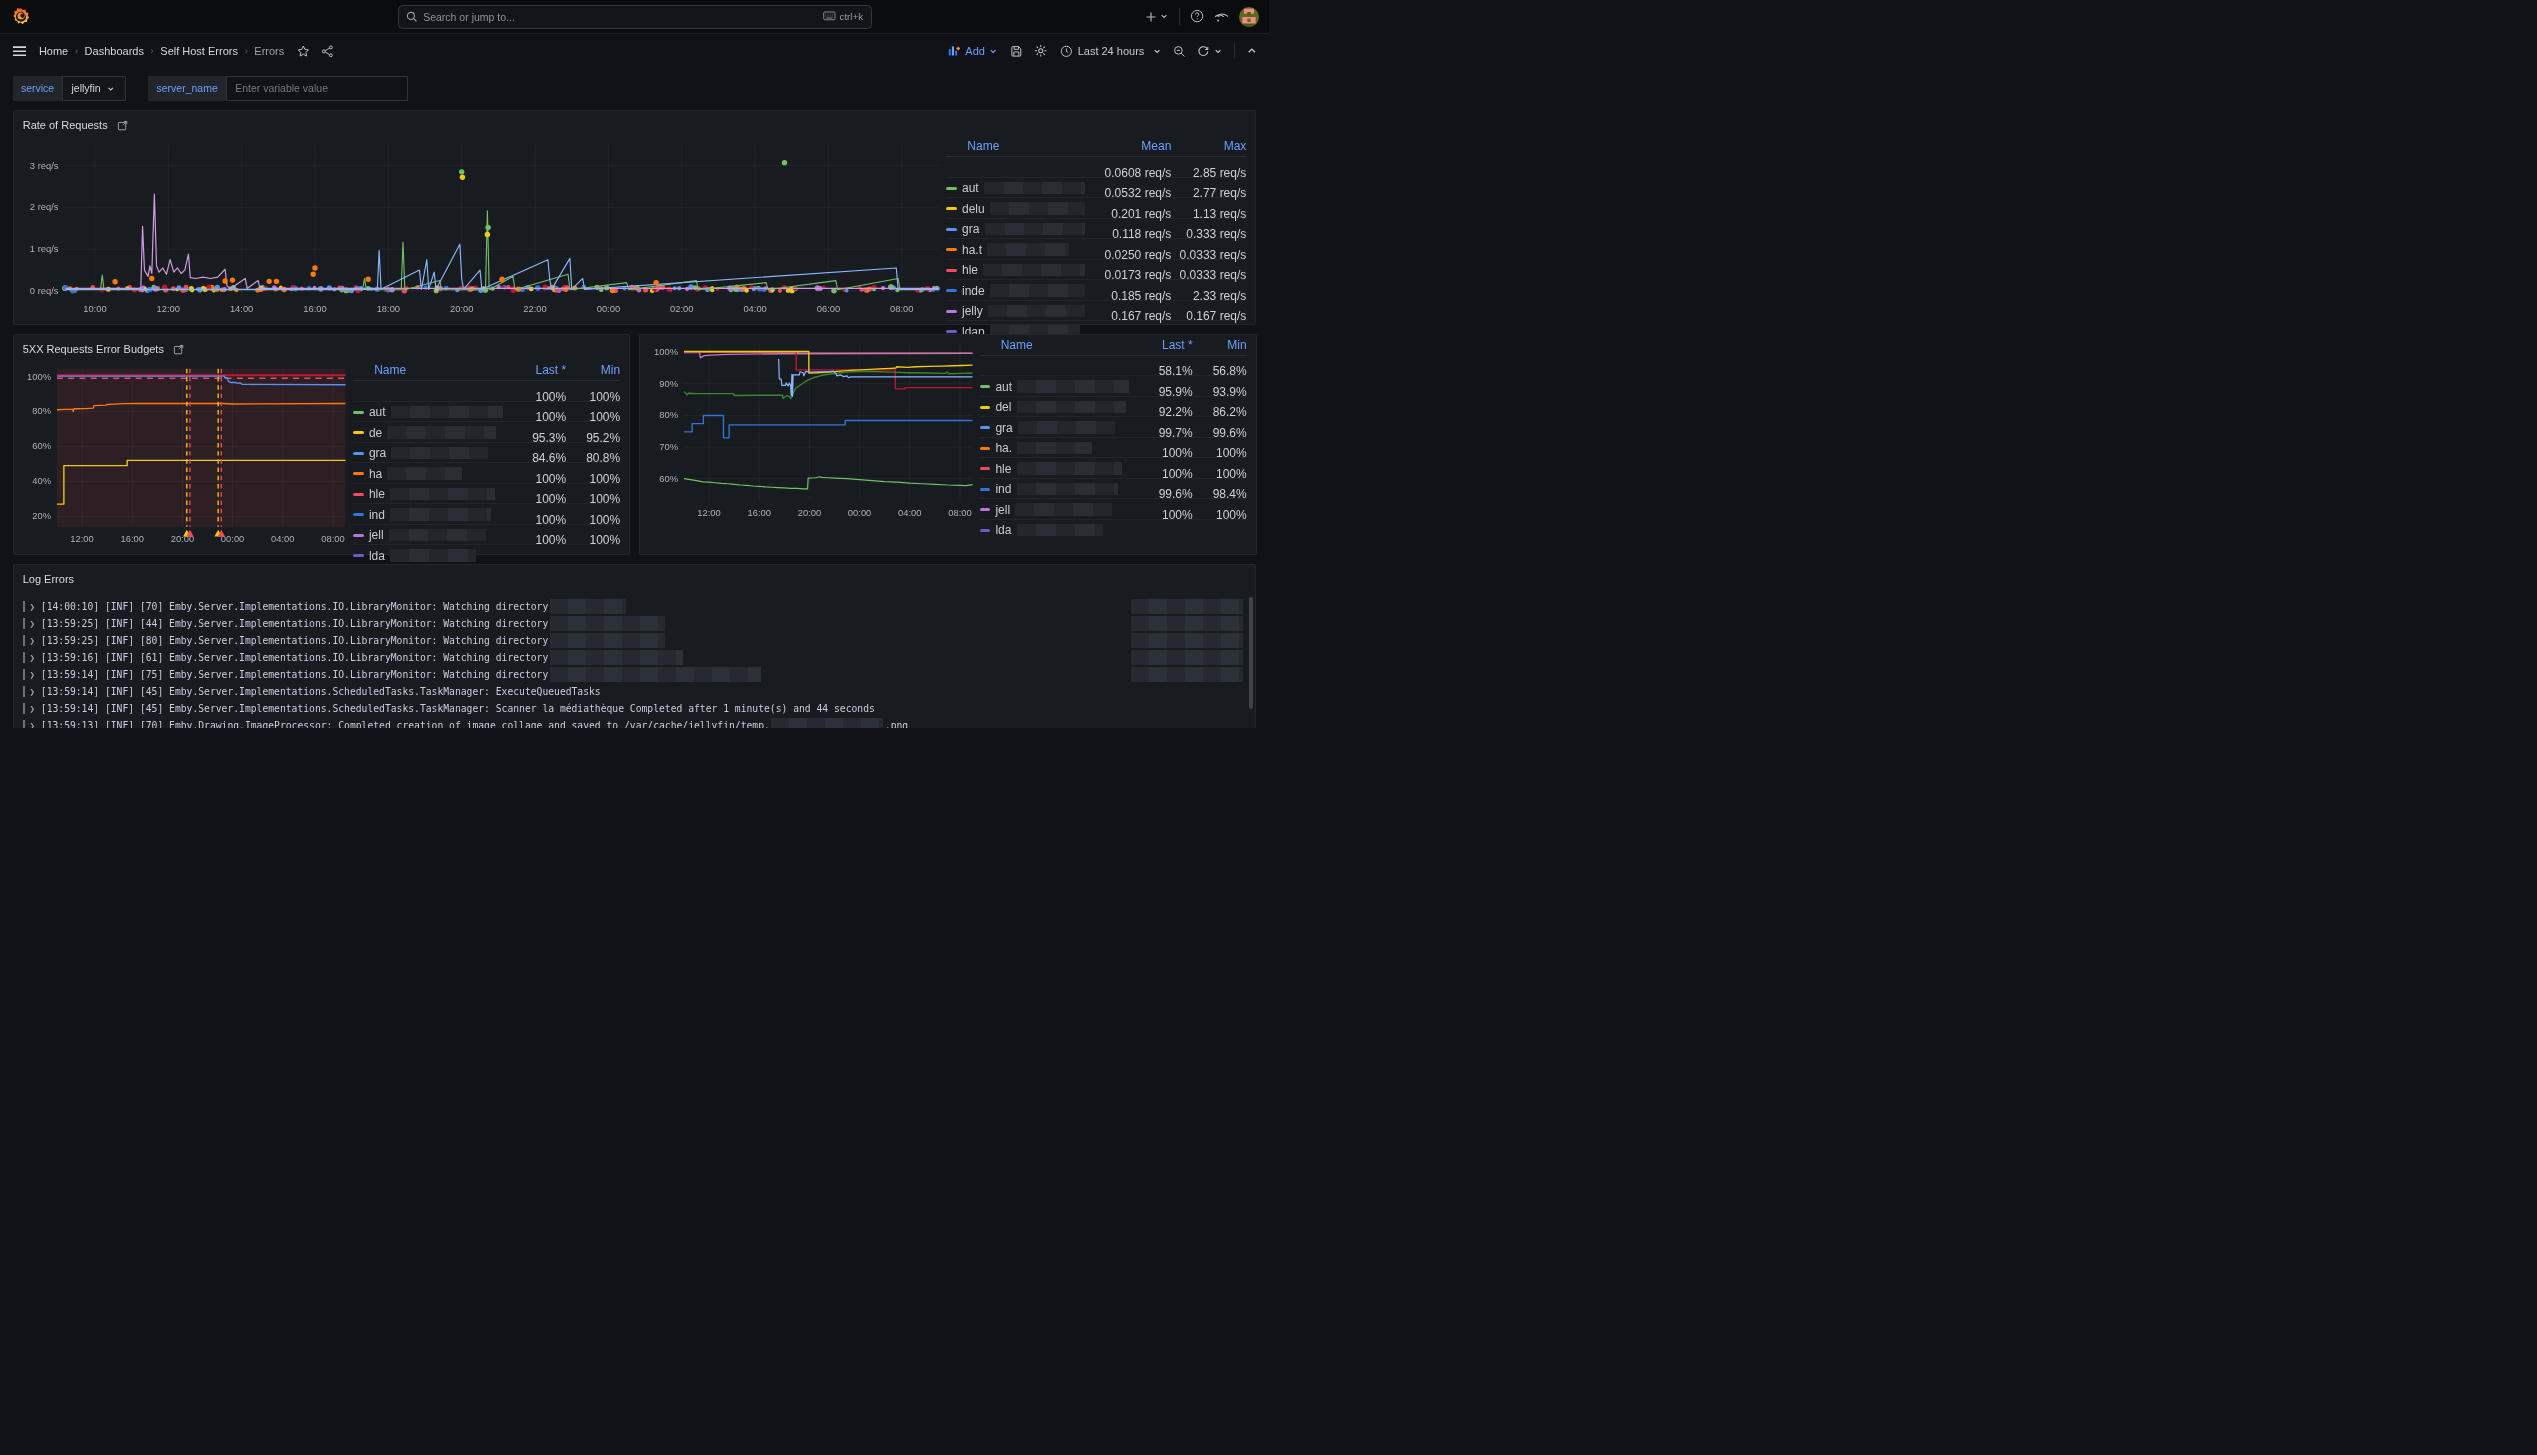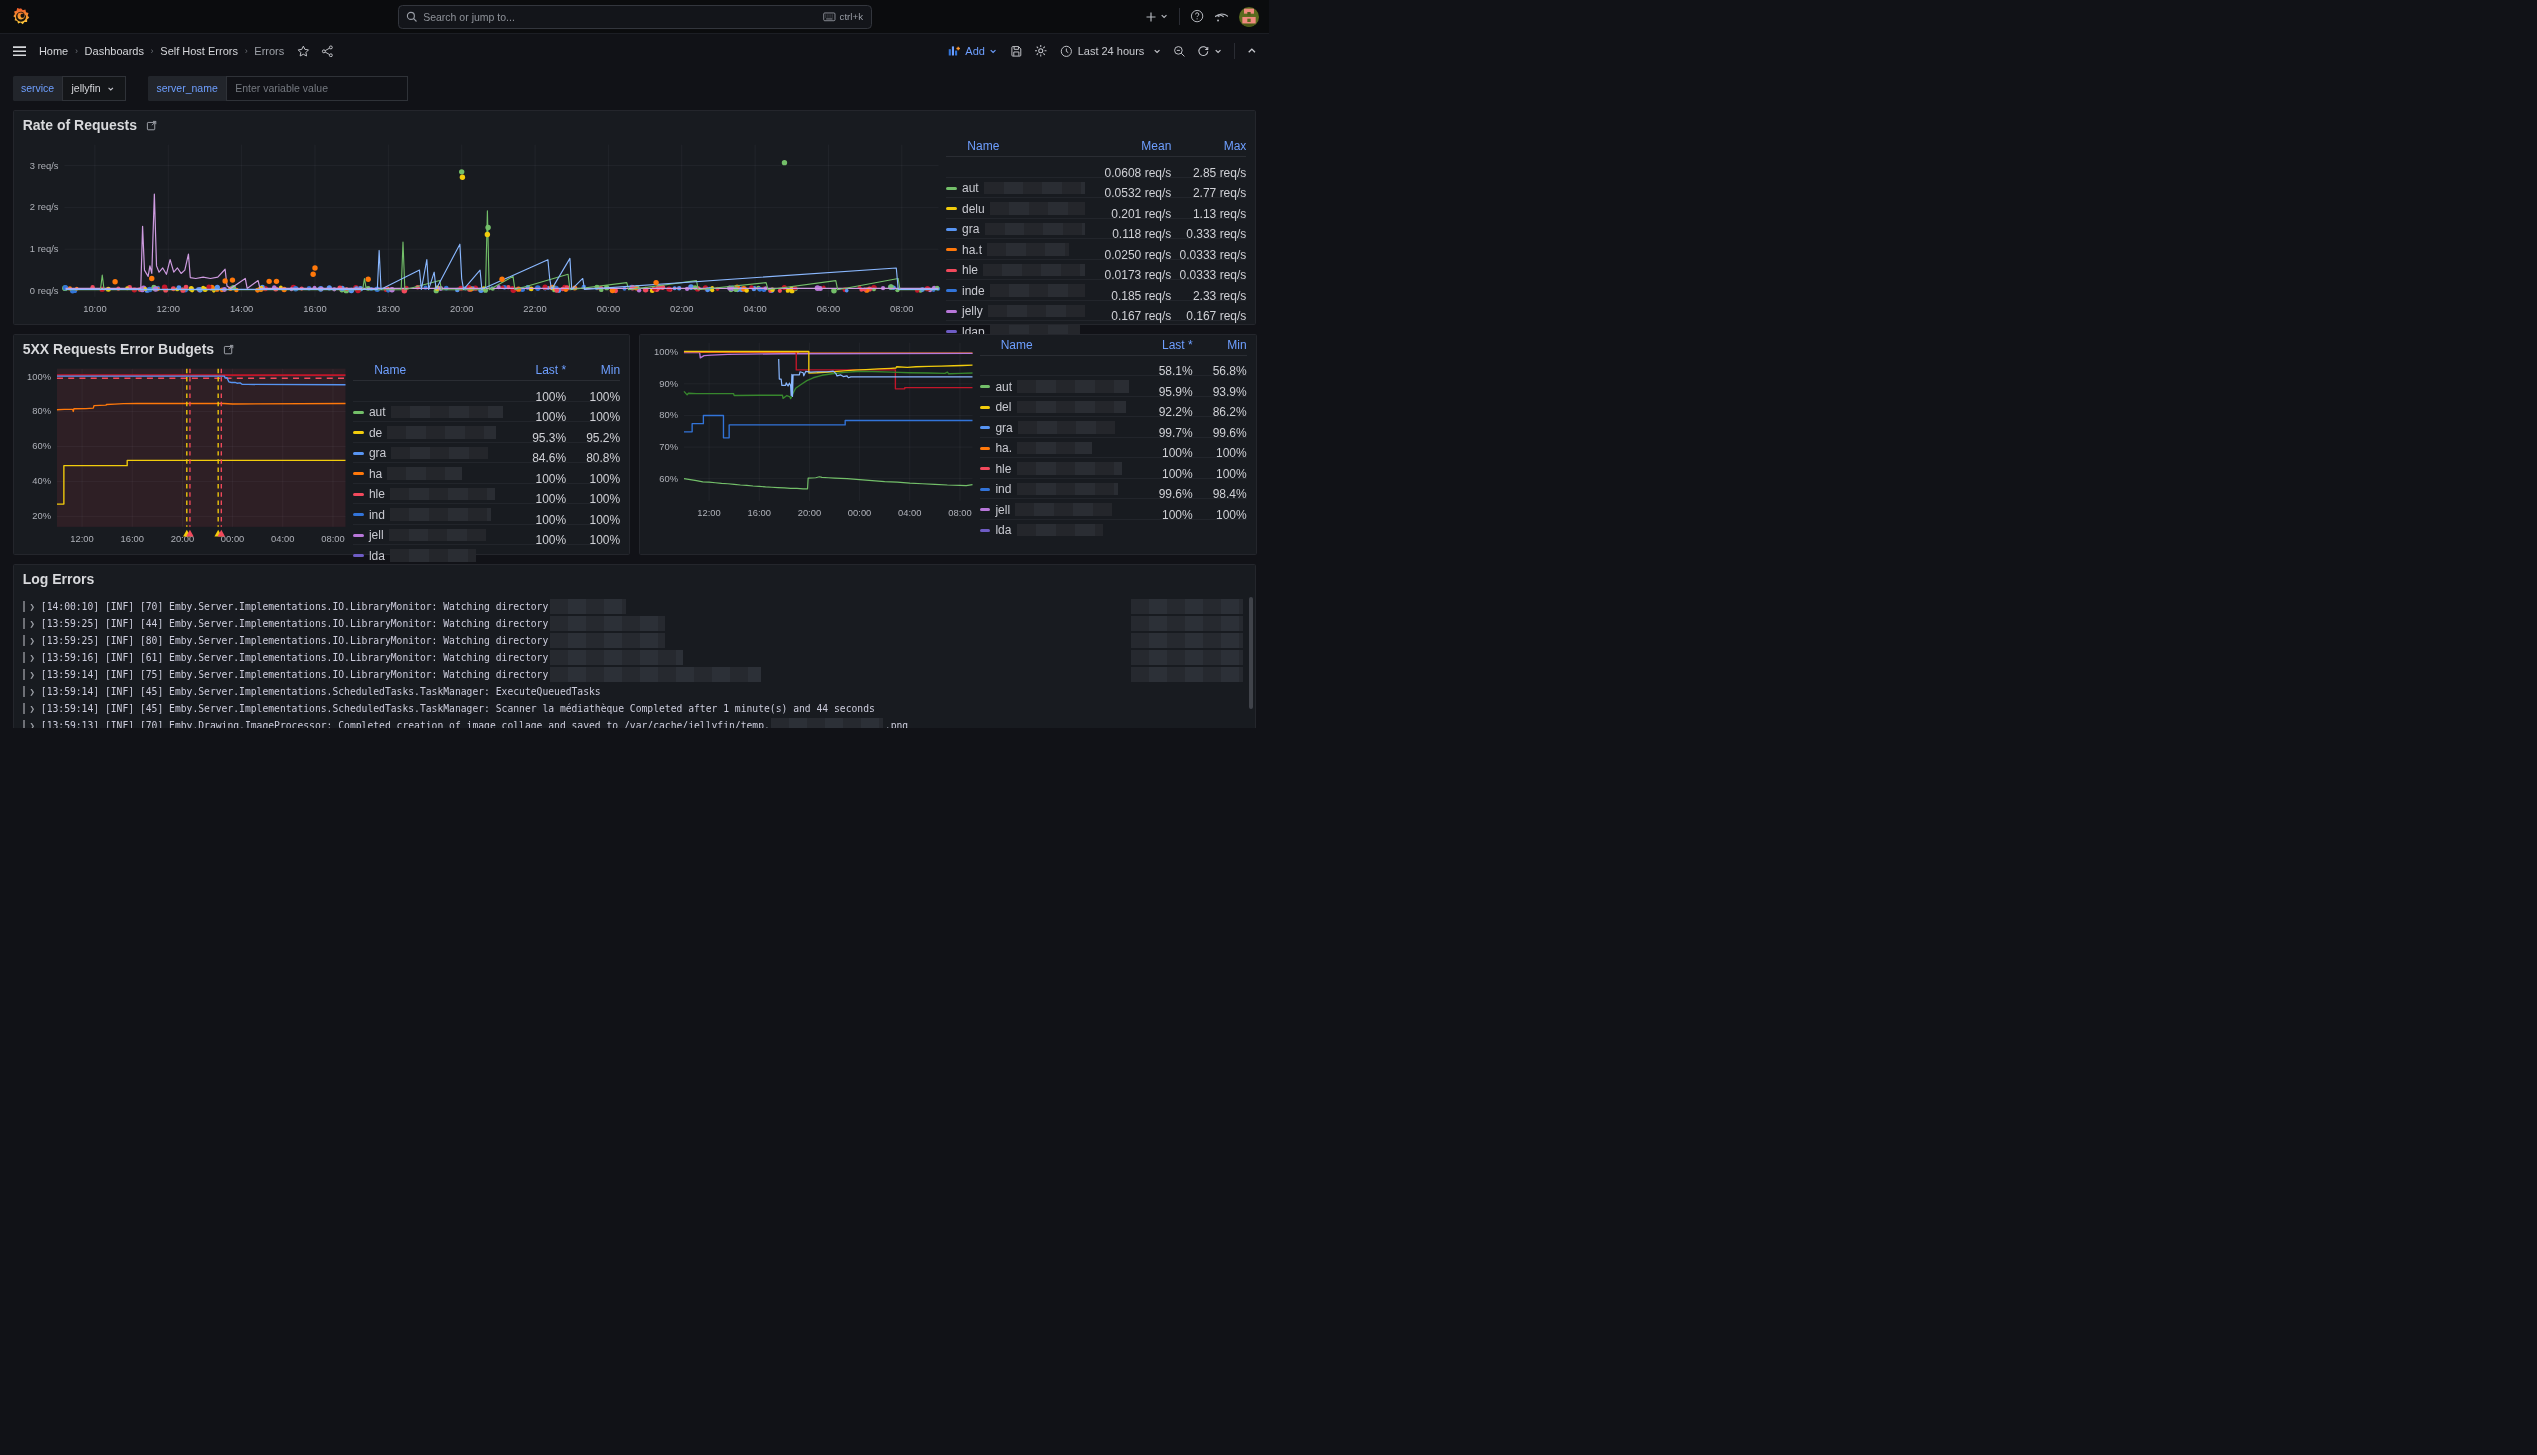--- a/index.html
+++ b/index.html
@@ -3,21 +3,21 @@
 <meta charset="utf-8">
 <style>
   html,body{margin:0;padding:0;background:#111217;}
   body{width:1269px;height:728px;overflow:hidden;font-family:"Liberation Sans",sans-serif;color:#ccccdc;position:relative;}
   
   .topbar{height:34px;background:#0b0c0e;display:flex;align-items:center;border-bottom:0.7px solid #1c1e24;padding:0 10.5px;box-sizing:border-box;}
   .tb-left{width:195px;display:flex;align-items:center;}
   .tb-center{flex:1;display:flex;justify-content:center;}
   .searchbox{width:474px;height:24px;background:#13151a;border:0.7px solid #33363d;border-radius:4.5px;display:flex;align-items:center;padding:0 7.5px;box-sizing:border-box;color:#8e9299;font-size:10.5px;}
   .searchbox .ph{flex:1;margin-left:6px;color:#8e9299;}
-  .kbd-hint{display:flex;align-items:flex-end;gap:3.7px;color:#9a9ea6;font-size:9.7px;}
+  .kbd-hint{display:flex;align-items:flex-start;gap:3.7px;color:#9a9ea6;font-size:9.7px;}
   .tb-right{width:195px;display:flex;align-items:center;justify-content:flex-end;gap:10.5px;}
   .icon-btn{display:flex;align-items:center;justify-content:center;color:#b4b7bd;cursor:pointer;}
   .divider-v{width:0.7px;height:16.5px;background:#2a2c33;}
   .avatar{width:20px;height:20px;border-radius:50%;overflow:hidden;}
   
   .navrow{height:34px;display:flex;align-items:center;justify-content:space-between;padding:0 12.7px;box-sizing:border-box;}
   .crumbs{display:flex;align-items:center;gap:6.7px;font-size:11px;}
   .crumbs .item{color:#d5d6da;}
   .crumbs .sep{color:#6c7077;font-size:9px;}
   .crumbs .current{color:#9da0a7;}
@@ -28,21 +28,21 @@
   .content{padding:0 12.7px;}
   .varrow{margin:7.5px 0 0 0;display:flex;align-items:center;gap:22px;height:25.5px;}
   .vargroup{display:flex;align-items:stretch;height:25.5px;}
   .varlabel{background:#22252b;color:#6e9fff;font-size:10.5px;display:flex;align-items:center;padding:0 8.2px;border-radius:1.5px 0 0 1.5px;}
   .varvalue{background:#141619;border:0.7px solid #2f3238;color:#d5d6da;font-size:10.5px;display:flex;align-items:center;gap:6px;padding:0 8.2px;min-width:64px;box-sizing:border-box;cursor:pointer;}
   .varinput{background:transparent;border:0.7px solid #2f3238;color:#d5d6da;font-size:10.5px;padding:0 8.2px;width:182px;box-sizing:border-box;}
   .varinput::placeholder{color:#757980;}
   
   .panel{background:#181b20;border:0.7px solid #24262c;border-radius:1.5px;box-sizing:border-box;position:relative;}
   .panel-head{height:22.5px;display:flex;align-items:center;gap:9px;padding:3px 9px 0 9px;}
-  .panel-title{font-size:14px;font-weight:700;color:#d8d9dc;}
+  .panel-title{font-size:11px;font-weight:400;color:#d8d9dc;}
   .panel-rate{margin-top:9px;height:215px;}
   .row2{display:flex;gap:9px;margin-top:9px;}
   .row2 .panel{flex:1;height:221px;}
   .panel-log{margin-top:9px;height:225px;overflow:hidden;}
   .panel-body{display:flex;padding:0 9px 6px 4.5px;}
   .chartbox{flex:1;position:relative;}
   .chart-rate{height:181px;}
   .chart-sm{height:187px;}
   
   .legend{font-size:12px;}

